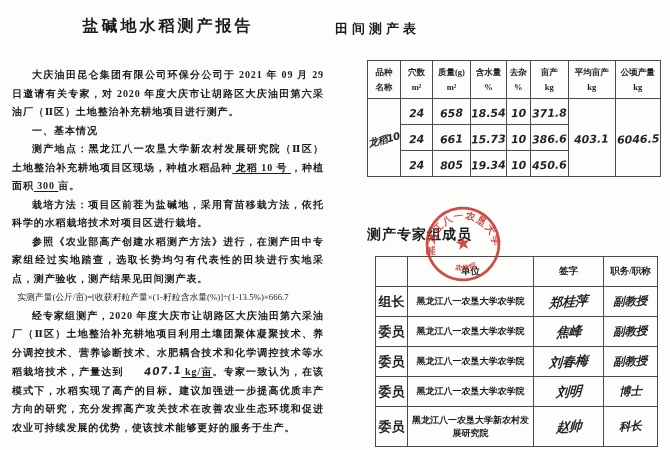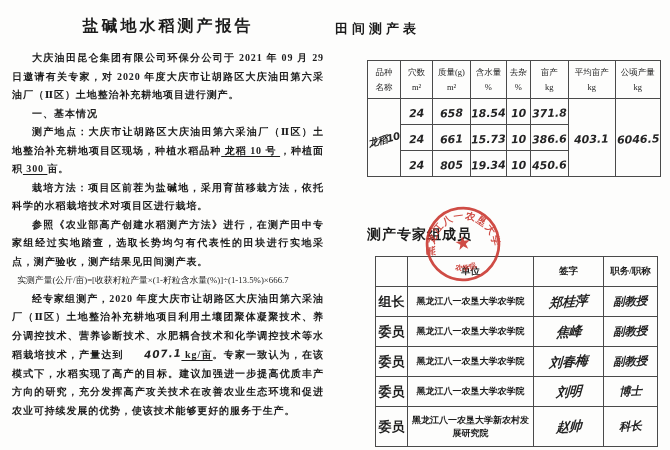--- a/index.html
+++ b/index.html
@@ -9,21 +9,21 @@
     background:#fdfdfc;
     font-family:"Liberation Serif","DejaVu Serif",serif;
     color:#1c1c1c;
   }
   .canvas { position:relative; width:670px; height:450px; }
 
   
   .left-page { position:absolute; left:12px; top:6px; width:312px; }
   .doc-title {
     text-align:center; font-size:16px; font-weight:700;
-    letter-spacing:3px; margin:10px 0 12px 0;
+    letter-spacing:3px; margin:10px 0 29px 0;
   }
   .para {
     margin:0; font-size:10px; font-weight:700; line-height:18.5px;
     text-indent:2em; letter-spacing:0.9px; text-align:justify;
   }
   .heading { margin:0; font-size:10px; font-weight:700; line-height:18.5px; text-indent:2em; letter-spacing:1px; }
   .formula {
     margin:0; font-size:8.8px; font-weight:400; line-height:18.5px;
     letter-spacing:0; white-space:nowrap; text-indent:0.6em;
   }
@@ -37,21 +37,21 @@
   
   .rp-title {
     position:absolute; left:335px; top:20px; width:335px;
     text-align:left; font-size:13px; font-weight:700; letter-spacing:4px;
   }
 
   table { border-collapse:collapse; table-layout:fixed; }
   td, th { border:1px solid #4a4a4a; padding:0; text-align:center; vertical-align:middle; }
 
   .ftable { position:absolute; left:367px; top:60px; }
-  .ftable th { font-size:8.5px; font-weight:400; line-height:15px; height:38px;margin-top:33px; }
+  .ftable th { font-size:8.5px; font-weight:700; line-height:15px; height:38px;margin-top:33px; }
   .ftable td { height:26px; }
   .ftable .hval { font-size:11px; display:inline-block; transform:rotate(-2deg); }
   .ftable .variety-cell .hval { transform:rotate(-14deg); font-size:10px; letter-spacing:-0.5px; }
 
   .exp-label {
     position:absolute; left:367px; top:226px;
     font-size:14px; font-weight:700; letter-spacing:1px;
   }
   .etable { position:absolute; left:375px; top:256px; }
   .etable th { font-size:9.5px; font-weight:700; height:30px; }
@@ -73,21 +73,21 @@
 
 <div class="canvas">
 
   <div class="left-page">
     <h1 class="doc-title">盐碱地水稻测产报告</h1>
 
     <p class="para">大庆油田昆仑集团有限公司环保分公司于 2021 年 09 月 29 日邀请有关专家，对 2020 年度大庆市让胡路区大庆油田第六采油厂（Ⅱ区）土地整治补充耕地项目进行测产。</p>
 
     <p class="heading">一、基本情况</p>
 
-    <p class="para"><span>测产地点：大庆市让胡路区大庆油田第六采油厂（Ⅱ区）土地整治补充耕地项目区现场，种植水稻品种</span><span class="u"> 龙稻 10 号 </span><span>，种植面积</span><span class="u"> 300 </span><span>亩。</span></p>
+    <p class="para"><span>测产地点：黑龙江八一农垦大学新农村发展研究院（Ⅱ区）土地整治补充耕地项目区现场，种植水稻品种</span><span class="u"> 龙稻 10 号 </span><span>，种植面积</span><span class="u"> 300 </span><span>亩。</span></p>
 
     <p class="para">栽培方法：项目区前茬为盐碱地，采用育苗移栽方法，依托科学的水稻栽培技术对项目区进行栽培。</p>
 
 
     <p class="para">参照《农业部高产创建水稻测产方法》进行，在测产田中专家组经过实地踏查，选取长势均匀有代表性的田块进行实地采点，测产验收，测产结果见田间测产表。</p>
 
     <p class="formula">实测产量(公斤/亩)=[收获籽粒产量×(1-籽粒含水量(%)]÷(1-13.5%)×666.7</p>
 
 
     <p class="para"><span>经专家组测产，2020 年度大庆市让胡路区大庆油田第六采油厂（Ⅱ区）土地整治补充耕地项目利用土壤团聚体凝聚技术、养分调控技术、营养诊断技术、水肥耦合技术和化学调控技术等水稻栽培技术，产量达到</span><span class="u"><span class="hand hand-inline">407.1</span><span> kg/亩</span></span><span>。专家一致认为，在该模式下，水稻实现了高产的目标。建议加强进一步提高优质丰产方向的研究，充分发挥高产攻关技术在改善农业生态环境和促进农业可持续发展的优势，使该技术能够更好的服务于生产。</span></p>

